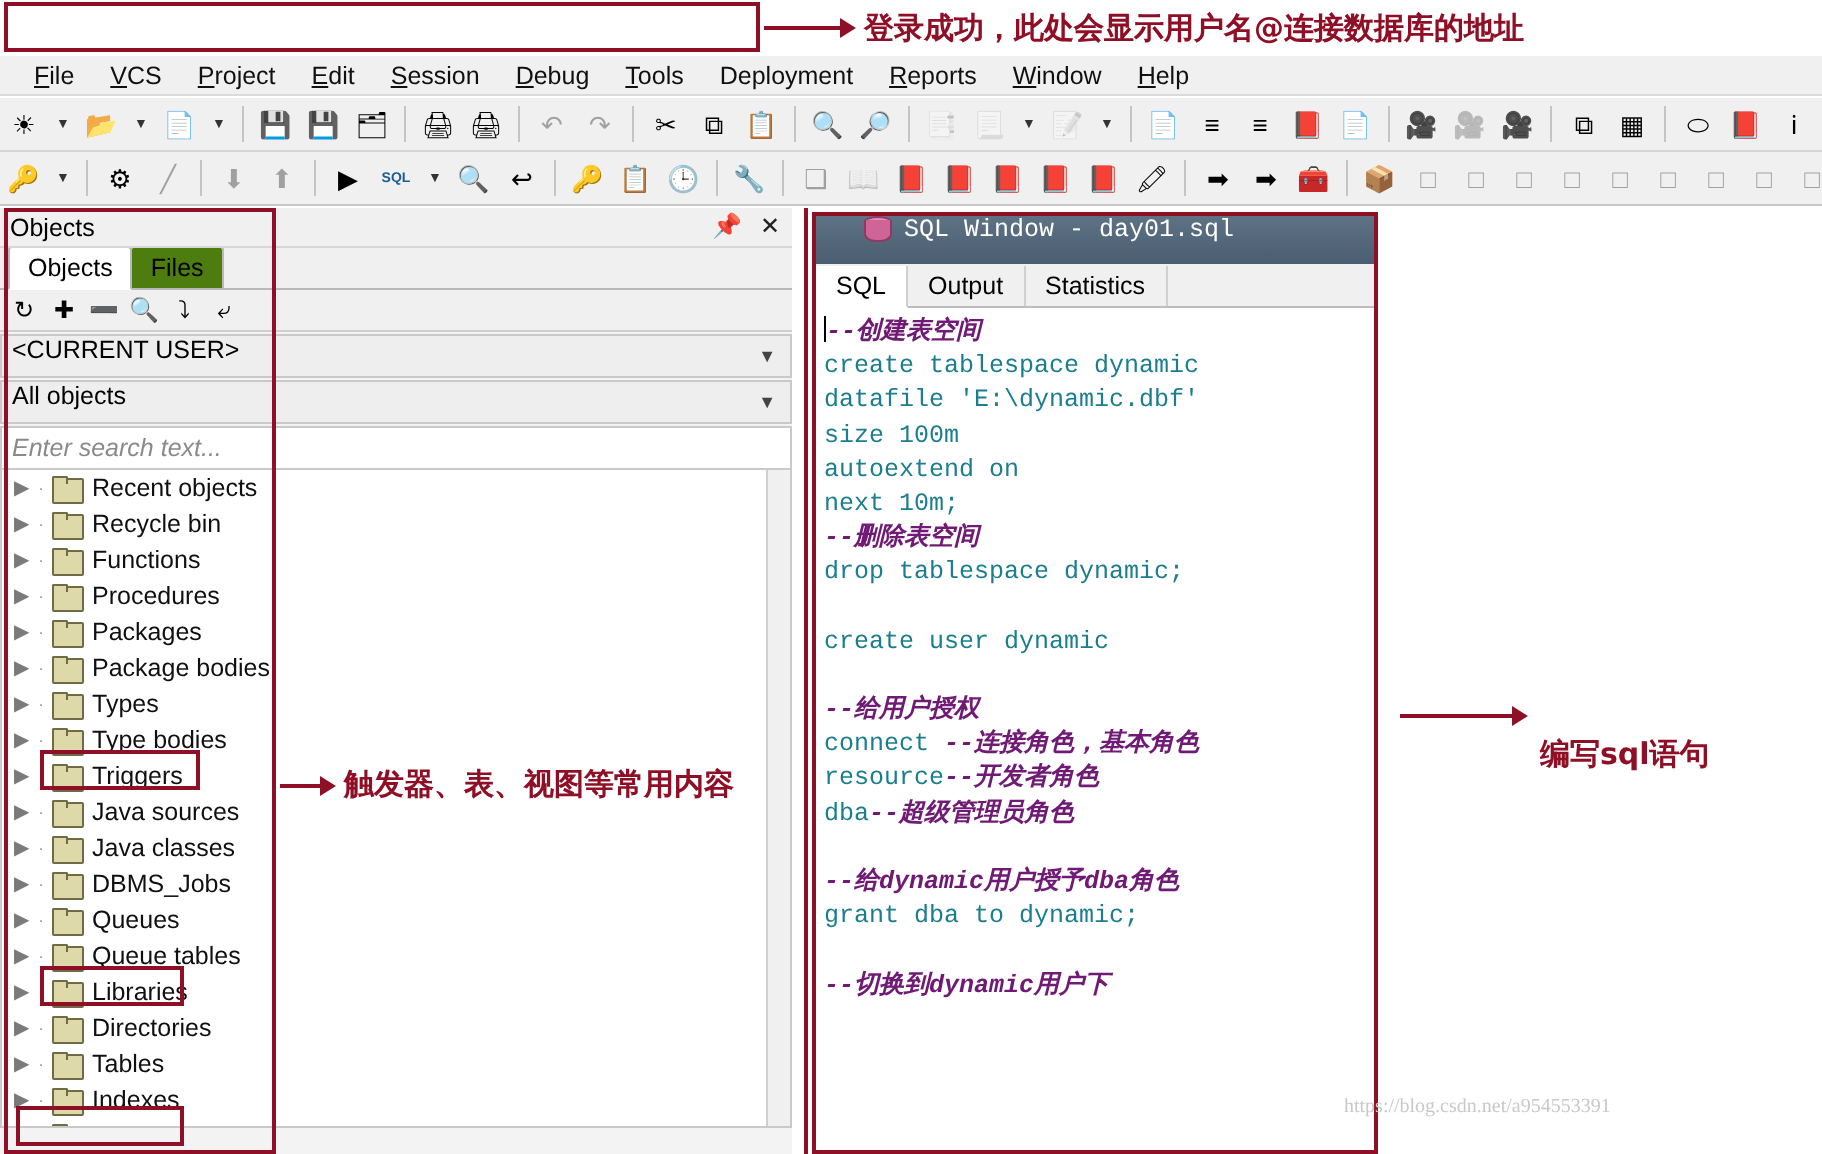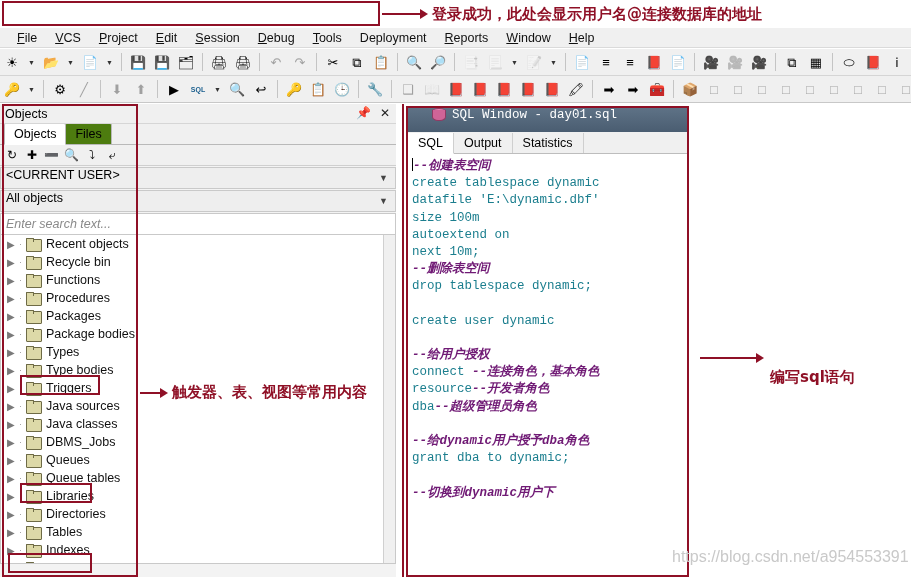--- a/index.html
+++ b/index.html
@@ -189,22 +189,22 @@
     font-family:"DejaVu Sans", sans-serif; white-space:nowrap;
   }
   .anno-line { position:absolute; background:#8f1026; height:2px; }
   .anno-arrow {
     position:absolute; width:0; height:0;
     border-top:5px solid transparent; border-bottom:5px solid transparent;
     border-left:8px solid #8f1026;
   }
   .anno-rect { position:absolute; border:2px solid #8f1026; pointer-events:none; }
   .watermark {
-    position:absolute; color:#c9c9c9; font-size:16px;
-    font-family:Liberation Sans, sans-serif; white-space:nowrap;
+    position:absolute; color:#c9c9c9; font-size:10px;
+    font-family:Liberation Serif, serif; white-space:nowrap;
   }
 </style>
 </head>
 <body>
 
 <div id="app">
 
   <div class="anno-box-title"></div>
 
   <div class="menubar">

